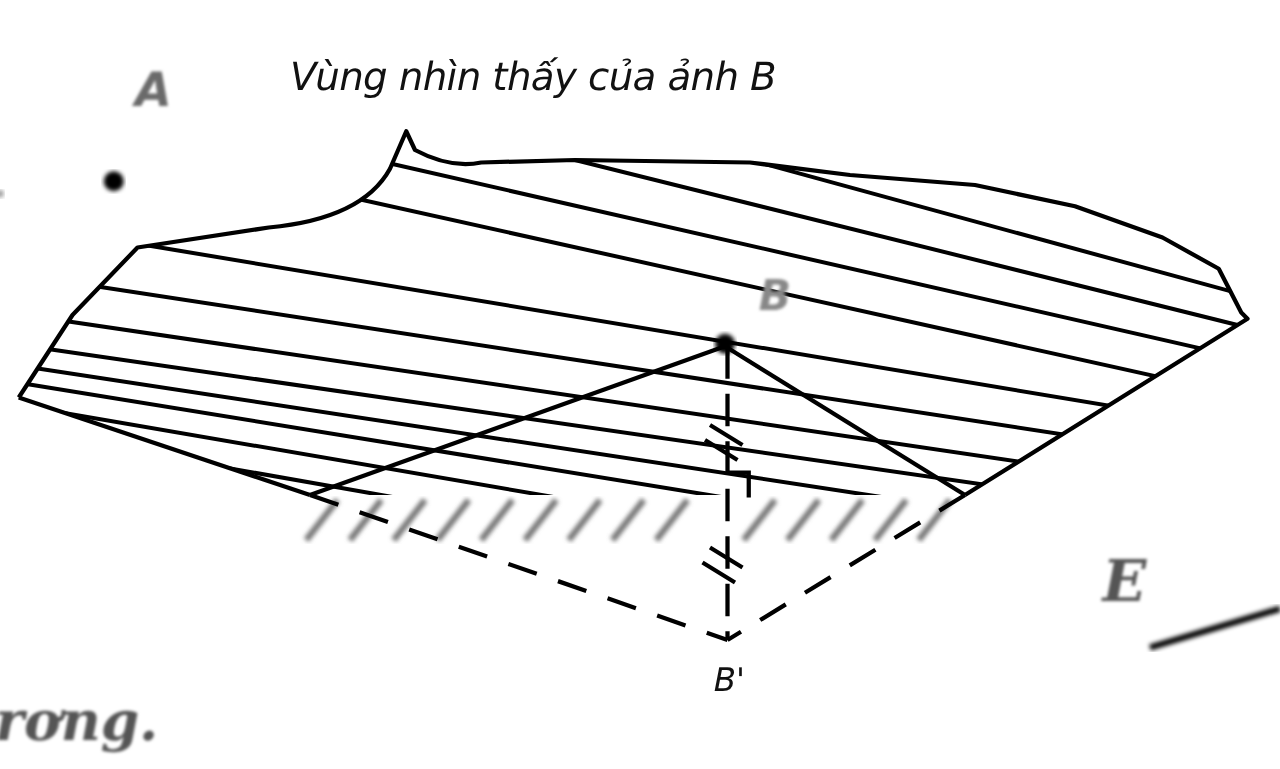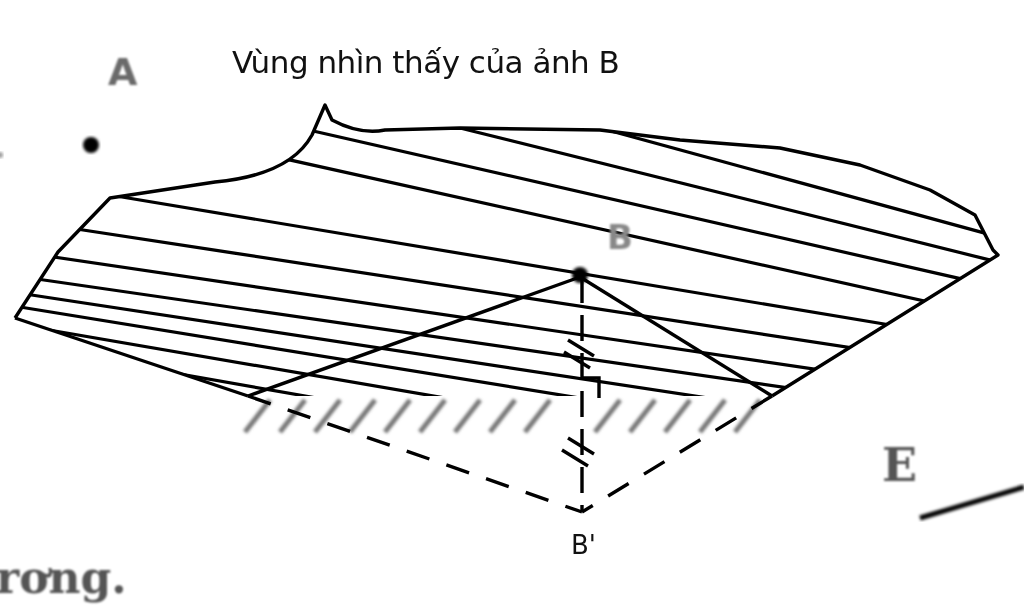--- a/index.html
+++ b/index.html
@@ -1,17 +1,17 @@
 <!DOCTYPE html>
 <html><head>
   <meta charset="utf-8">
   <style>
     html, body { margin: 0; padding: 0; background: #ffffff; }
     body { width: 1024px; height: 615px; overflow: hidden; position: relative; }
-    #stage { position: absolute; left: 0; top: 0; width: 951px; height: 615px; }
+    #stage { position: absolute; left: 0; top: 0; width: 951px; height: 615px; font-style: italic; }
     .title {
       position: absolute; left: 232px; top: 44px;
       font-family: "DejaVu Sans", sans-serif; font-size: 31px; color: #111;
       letter-spacing: -0.5px; white-space: nowrap;
     }
     .lbl-blur {
       position: absolute; font-family: "DejaVu Sans", sans-serif; font-weight: bold;
       color: #6a6a6a; filter: blur(1.2px);
     }
     .lbl-a { left: 108px; top: 50px; font-size: 38px; }

